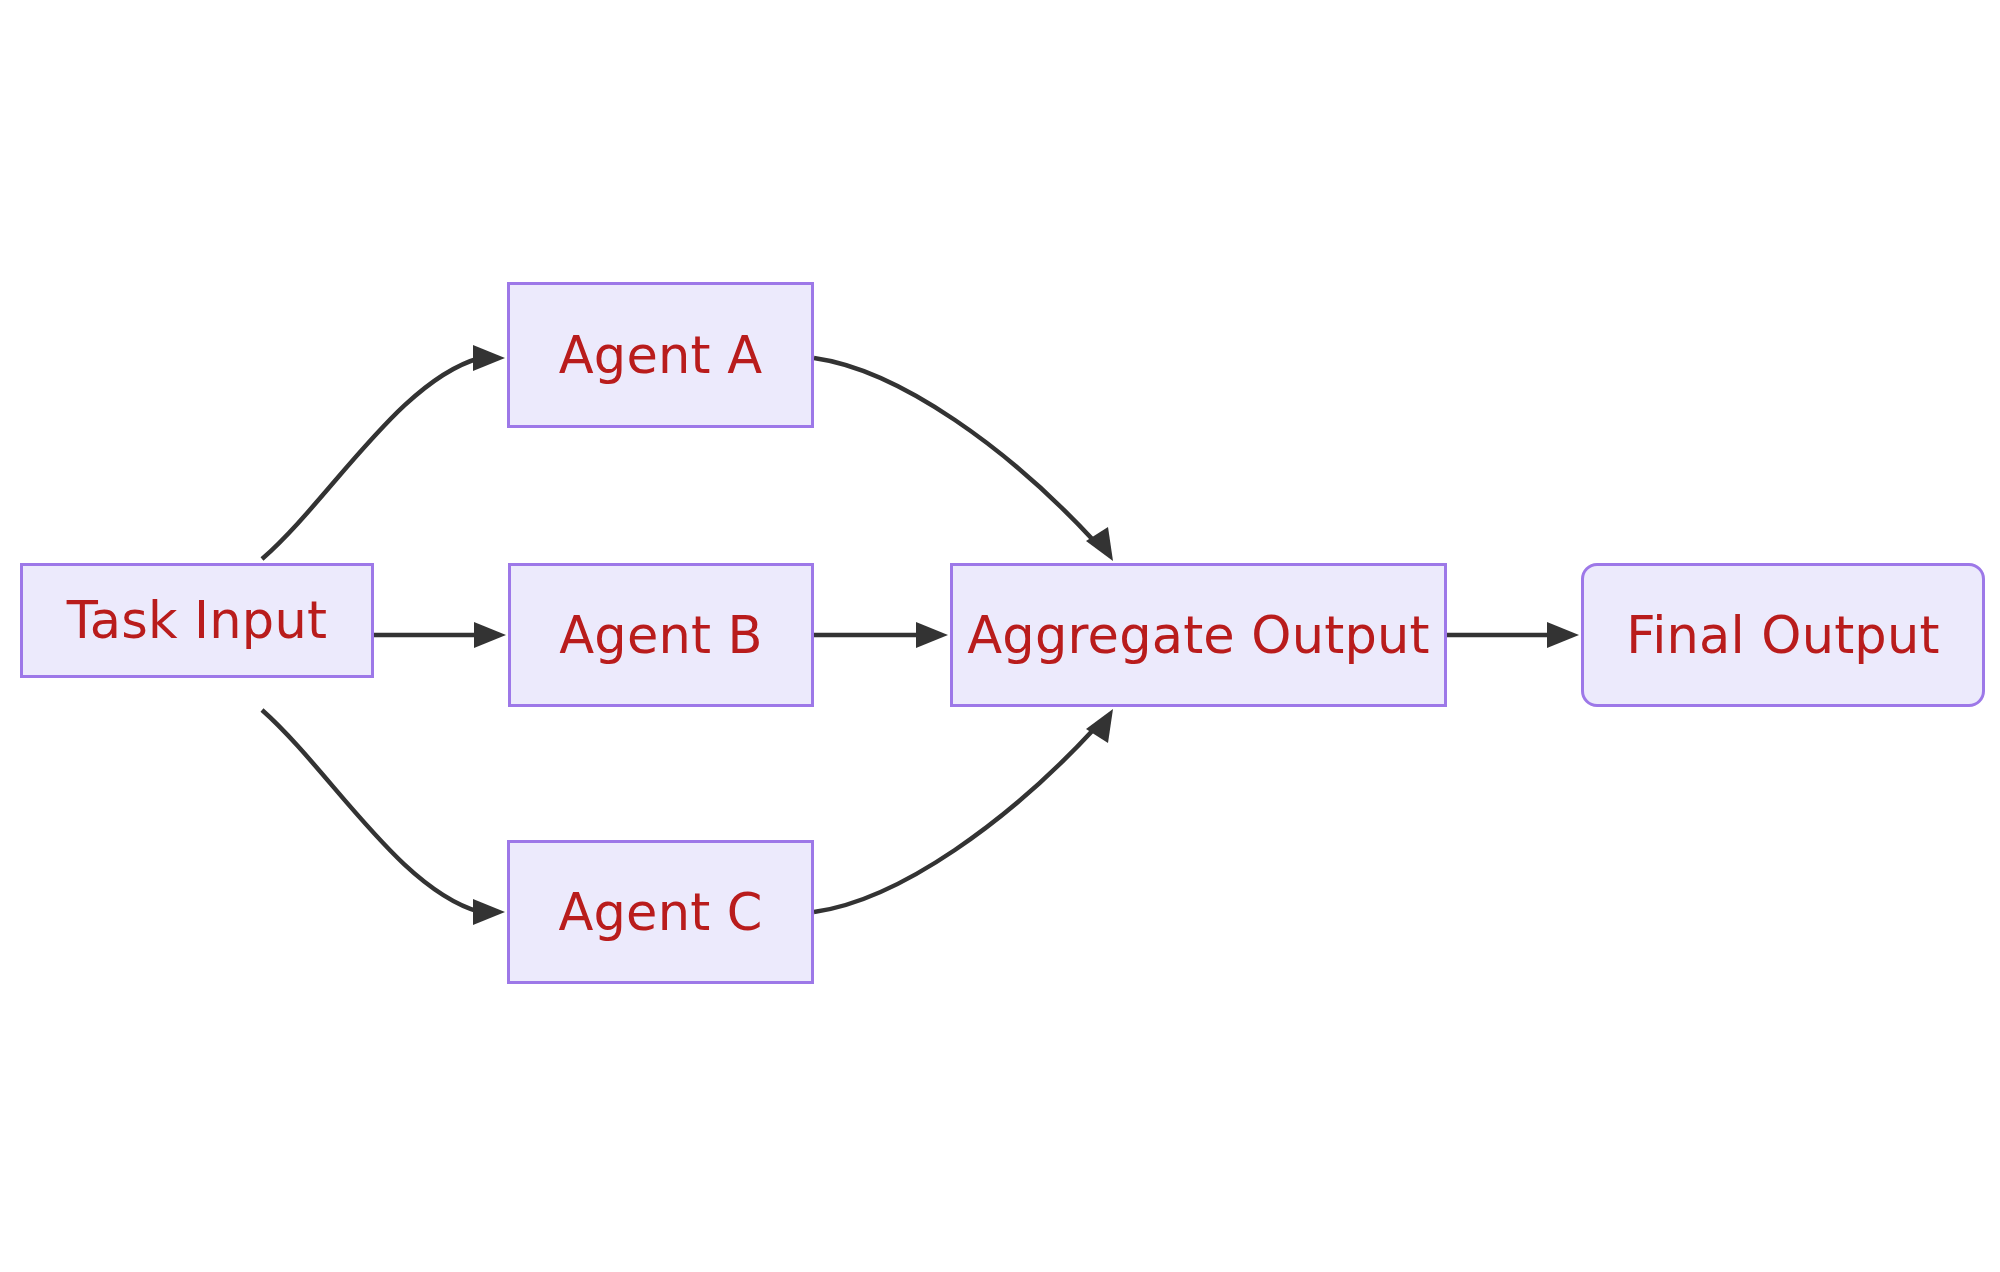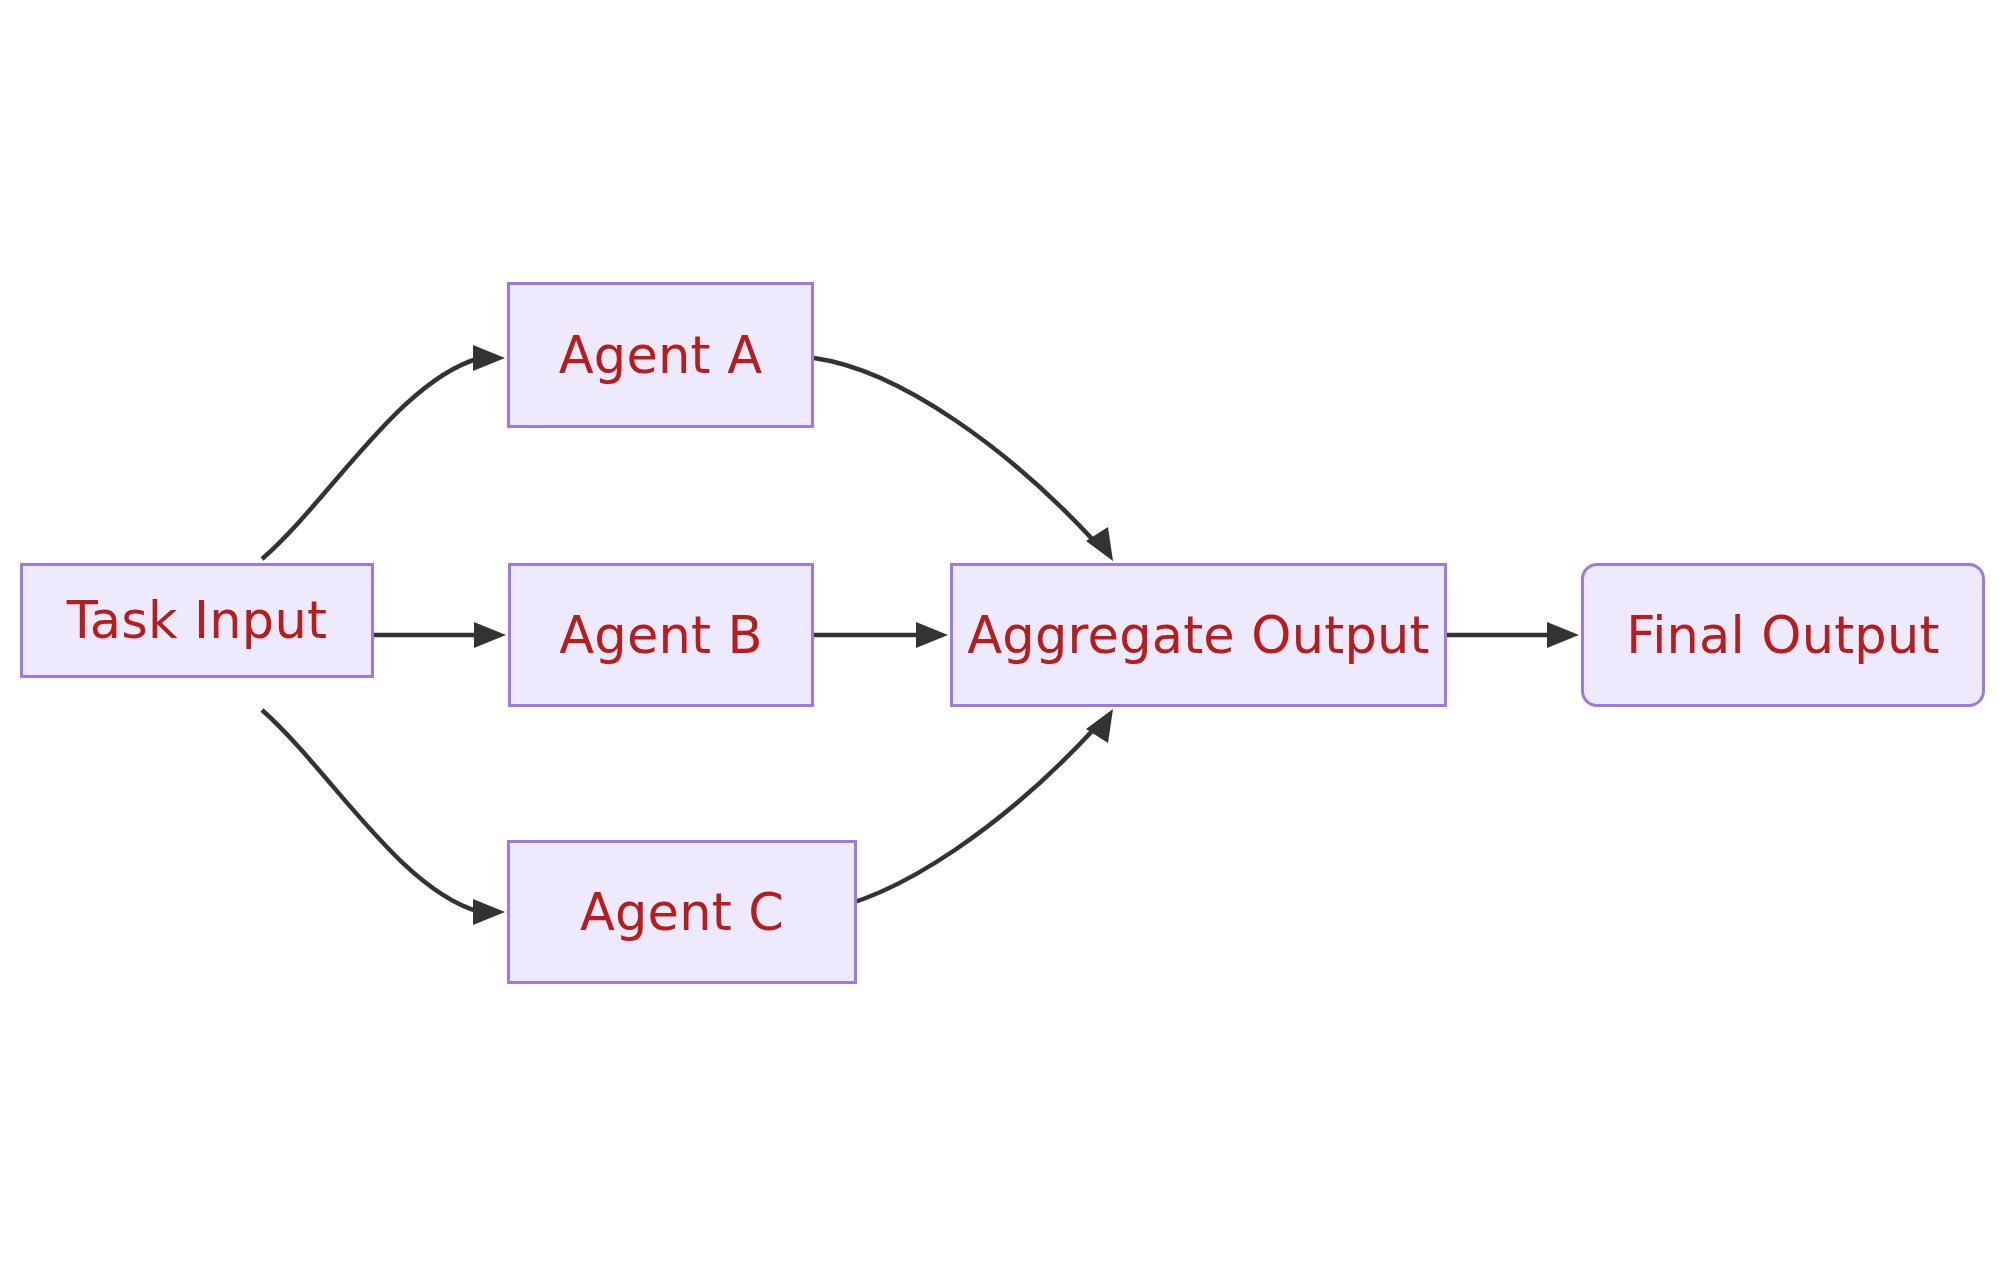--- a/index.html
+++ b/index.html
@@ -101,21 +101,21 @@
   </div>
 
   <div class="node" style="left:507px; top:282px; width:307px; height:146px;">
     <span class="node-label">Agent A</span>
   </div>
 
   <div class="node" style="left:508px; top:563px; width:306px; height:144px;">
     <span class="node-label">Agent B</span>
   </div>
 
-  <div class="node" style="left:507px; top:840px; width:350px; height:144px;">
+  <div class="node" style="left:507px; top:840px; width:307px; height:144px;">
     <span class="node-label">Agent C</span>
   </div>
 
   <div class="node" style="left:950px; top:563px; width:497px; height:144px;">
     <span class="node-label">Aggregate Output</span>
   </div>
 
   <div class="node" style="left:1581px; top:563px; width:404px; height:144px;border-radius:16px;">
     <span class="node-label">Final Output</span>
   </div>

